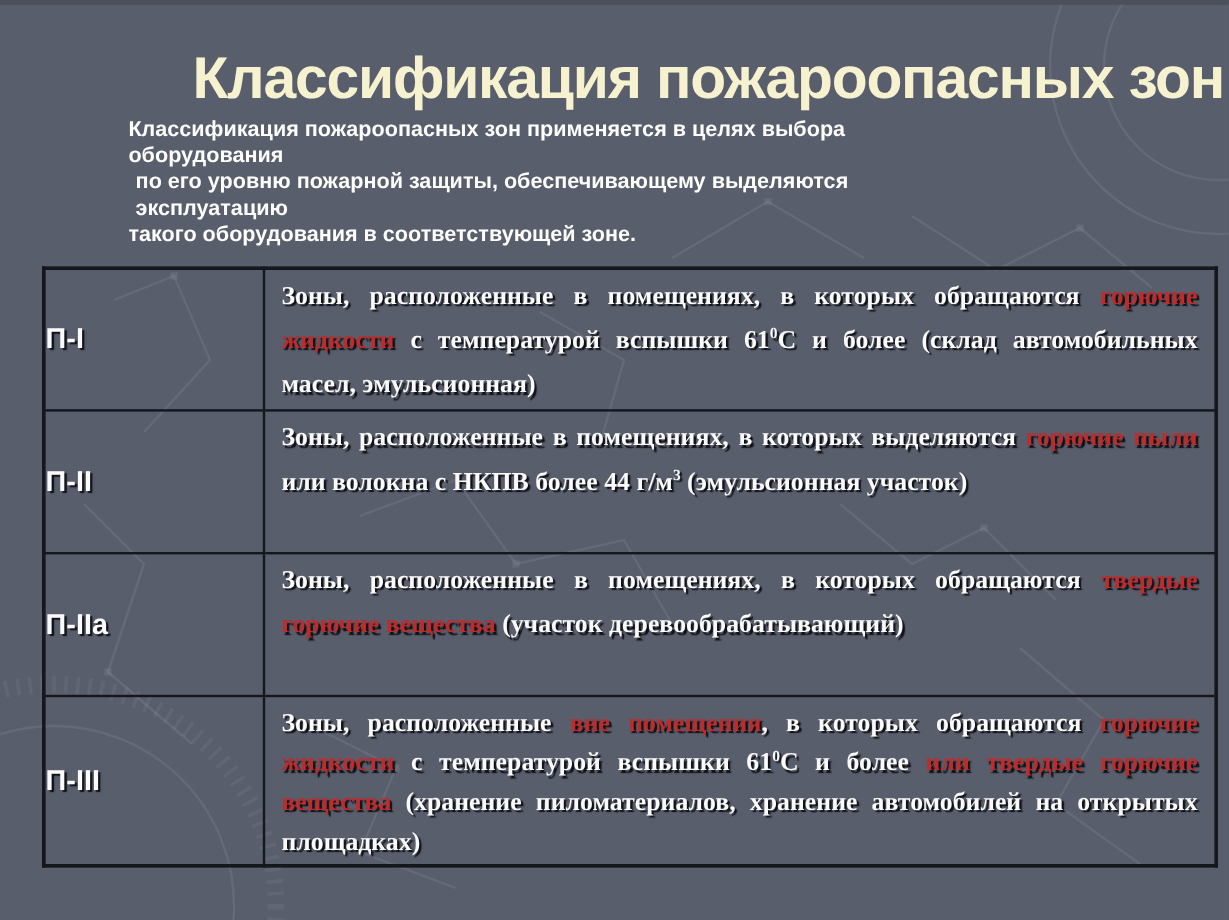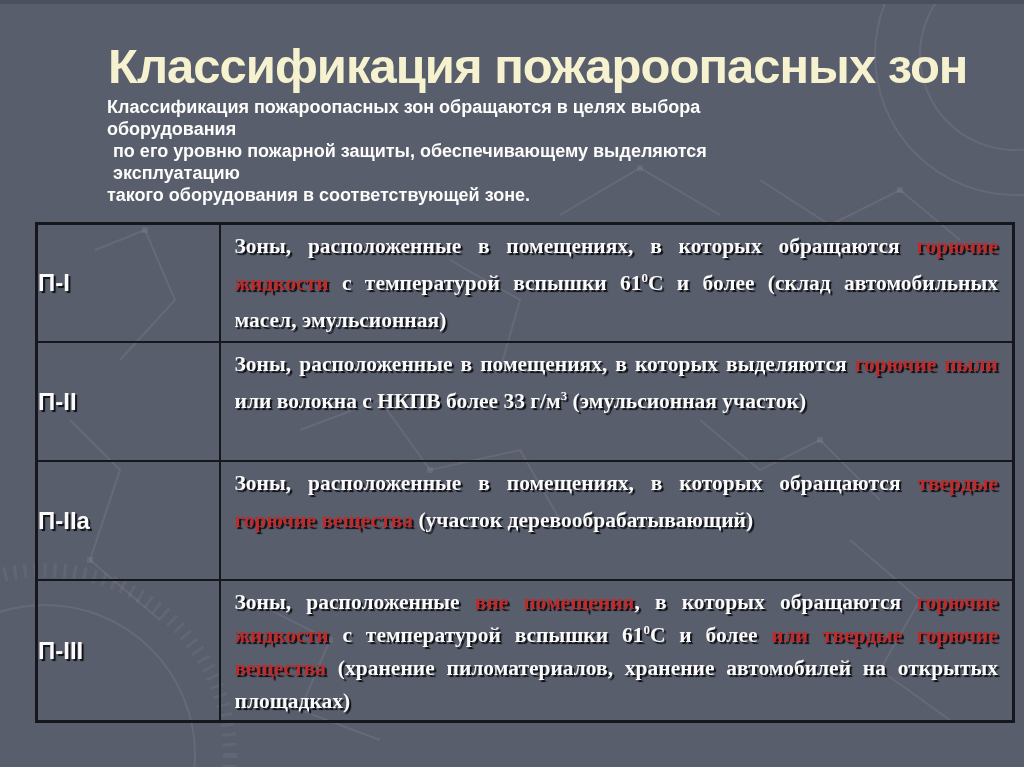--- a/index.html
+++ b/index.html
@@ -27,20 +27,21 @@
   .watermark{
     position:absolute;left:0;top:0;width:1024px;height:767px;
     z-index:0;pointer-events:none;
   }
   .slide-title{
     position:absolute;left:108px;top:38px;width:912px;
     font-size:49px;font-weight:bold;letter-spacing:-1px;
     color:var(--title);
     white-space:nowrap;
     z-index:2;
+    text-align:right;
   }
   .slide-subtitle{
     position:absolute;left:107px;top:96px;width:720px;
     font-size:18px;font-weight:bold;line-height:22px;
     color:var(--subtitle);
     z-index:2;
   }
   .slide-subtitle .sub-line{display:block;}
   .slide-subtitle .sub-line:nth-child(2){padding-left:6px;}
   table.zones{
@@ -111,34 +112,34 @@
     <rect x="897" y="187" width="6" height="6"></rect>
     <rect x="817" y="437" width="6" height="6"></rect>
     <rect x="327" y="637" width="6" height="6"></rect>
     <rect x="87" y="557" width="6" height="6"></rect>
   </g>
 </svg>
 
 <div class="slide-title">Классификация пожароопасных зон</div>
 
 <div class="slide-subtitle">
-  <span class="sub-line">Классификация пожароопасных зон обращаются в целях выбора оборудования</span>
+  <span class="sub-line">Классификация пожароопасных зон применяется в целях выбора оборудования</span>
   <span class="sub-line">по его уровню пожарной защиты, обеспечивающему выделяются эксплуатацию</span>
   <span class="sub-line">такого оборудования в соответствующей зоне.</span>
 </div>
 
 <table class="zones">
   <tbody>
       <tr class="r1">
         <td class="zone">П-I</td>
         <td class="desc"><span>Зоны, расположенные в помещениях, в которых обращаются </span><span class="hl">горючие жидкости</span><span> с температурой вспышки 61</span><span class="sup">0</span><span>С и более (склад автомобильных масел, эмульсионная)</span></td>
       </tr>
       <tr class="r2">
         <td class="zone">П-II</td>
-        <td class="desc"><span>Зоны, расположенные в помещениях, в которых выделяются </span><span class="hl">горючие пыли</span><span> или волокна с НКПВ более 33 г/м</span><span class="sup">3</span><span> (эмульсионная участок)</span></td>
+        <td class="desc"><span>Зоны, расположенные в помещениях, в которых выделяются </span><span class="hl">горючие пыли</span><span> или волокна с НКПВ более 44 г/м</span><span class="sup">3</span><span> (эмульсионная участок)</span></td>
       </tr>
       <tr class="r3">
         <td class="zone">П-IIа</td>
         <td class="desc"><span>Зоны, расположенные в помещениях, в которых обращаются </span><span class="hl">твердые горючие вещества</span><span> (участок деревообрабатывающий)</span></td>
       </tr>
       <tr class="r4">
         <td class="zone">П-III</td>
         <td class="desc"><span>Зоны, расположенные </span><span class="hl">вне помещения</span><span>, в которых обращаются </span><span class="hl">горючие жидкости</span><span> с температурой вспышки 61</span><span class="sup">0</span><span>С и более </span><span class="hl">или</span><span> </span><span class="hl">твердые горючие вещества</span><span> (хранение пиломатериалов, хранение автомобилей на открытых площадках)</span></td>
       </tr>
     </tbody>

